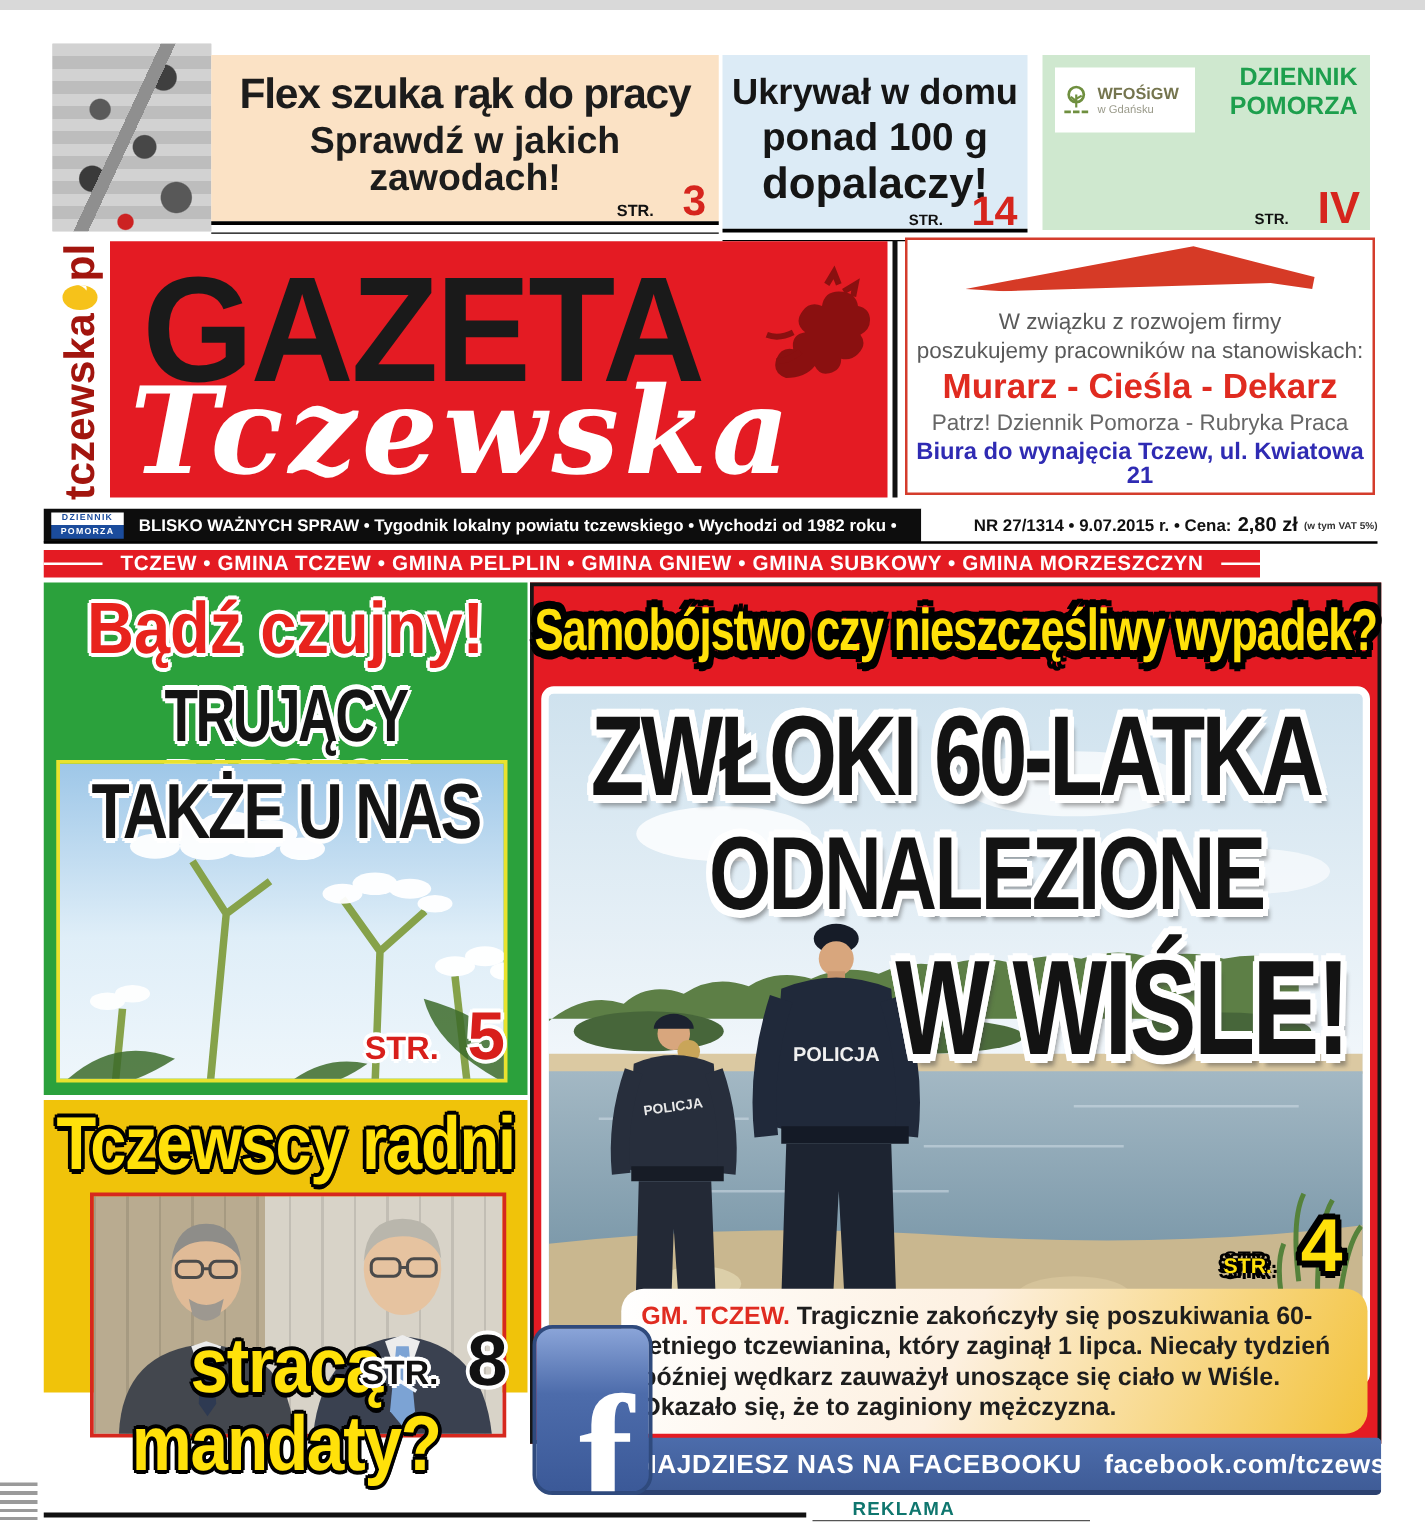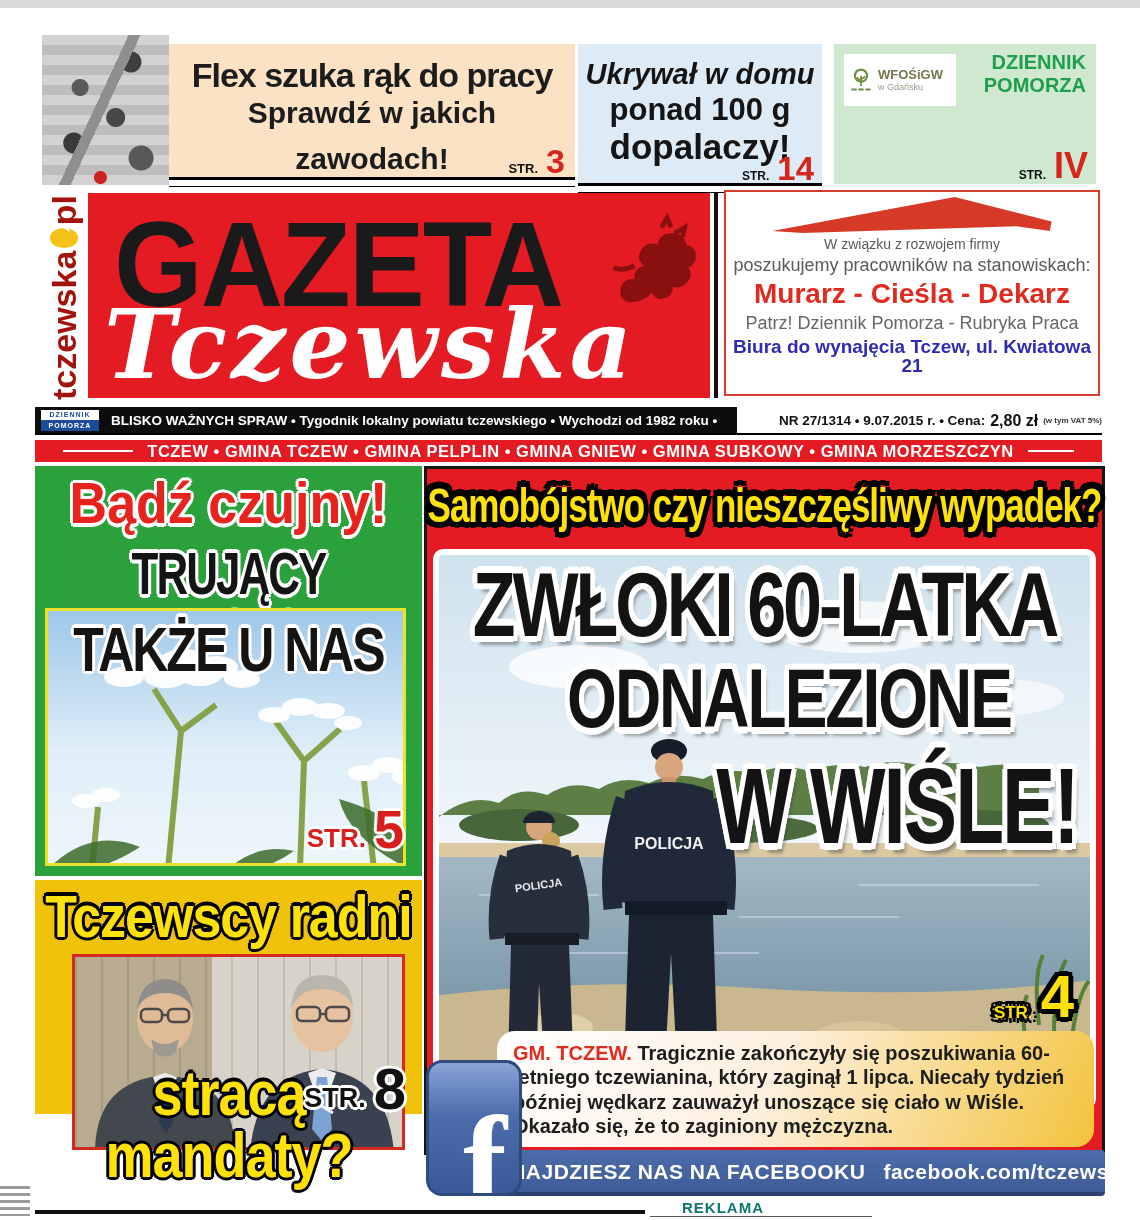--- a/index.html
+++ b/index.html
@@ -12,21 +12,21 @@
   
   .ow{text-shadow:-2px -2px 0 #fff,2px -2px 0 #fff,-2px 2px 0 #fff,2px 2px 0 #fff,
       -3px 0 0 #fff,3px 0 0 #fff,0 -3px 0 #fff,0 3px 0 #fff;}
   .owl{text-shadow:-4px -4px 0 #fff,4px -4px 0 #fff,-4px 4px 0 #fff,4px 4px 0 #fff,
       -5px 0 0 #fff,5px 0 0 #fff,0 -5px 0 #fff,0 5px 0 #fff,5px 7px 3px rgba(60,60,60,.45);}
   
   .ob{text-shadow:-2px -2px 0 #000,2px -2px 0 #000,-2px 2px 0 #000,2px 2px 0 #000,
       -3px 0 0 #000,3px 0 0 #000,0 -3px 0 #000,0 3px 0 #000;}
   .obl{text-shadow:-4px -4px 0 #000,4px -4px 0 #000,-4px 4px 0 #000,4px 4px 0 #000,
       -5px 0 0 #000,5px 0 0 #000,0 -5px 0 #000,0 5px 0 #000;}
-  .pgref{display:flex;align-items:flex-end;gap:8px;}
+  .pgref{display:flex;align-items:flex-end;gap:23px;}
   .pglbl{font-weight:bold;line-height:1;}
   .pgnum{font-weight:bold;line-height:.8;}
   .dbl{height:6px;border-top:3px solid #000;border-bottom:1px solid #000;}
   .headline{font-weight:bold;width:100%;}
 </style>
 </head>
 <body>
 
 <div class="page">
 
@@ -38,32 +38,32 @@
       radial-gradient(circle at 70% 18%,#3f3f3f 0 10px,transparent 11px),
       radial-gradient(circle at 30% 35%,#5a5a5a 0 8px,transparent 9px),
       radial-gradient(circle at 58% 55%,#474747 0 9px,transparent 10px),
       radial-gradient(circle at 25% 72%,#3a3a3a 0 10px,transparent 11px),
       radial-gradient(circle at 78% 82%,#585858 0 12px,transparent 13px),
       radial-gradient(circle at 46% 95%,#c22 0 6px,transparent 7px),
       repeating-linear-gradient(0deg,#d2d2d2 0 10px,#bdbdbd 10px 20px);"></div>
     <div class="abs" style="left:127px;top:9px;width:406px;height:133px;background:#fbe2c5;color:#1c1c1c;">
       <div class="b ctr ln1" style="font-size:34px;margin-top:14px;letter-spacing:-1px;">Flex szuka rąk do pracy</div>
       <div class="b ctr ln1" style="font-size:30px;margin-top:6px;">Sprawdź w jakich</div>
-      <div class="b ctr ln1" style="font-size:30px;margin-top:16px;">zawodach!</div>
+      <div class="b ctr ln1" style="font-size:30px;margin-top:0;">zawodach!</div>
       <div class="abs pgref" style="right:10px;bottom:2px;">
         <span class="pglbl" style="font-size:13px;color:#111;">STR.</span>
         <span class="pgnum" style="font-size:34px;color:#d6251d;">3</span>
       </div>
     </div>
     <div class="abs dbl" style="left:127px;top:142px;width:406px;"></div>
   </div>
 
   <div class="abs" style="left:578px;top:44px;width:244px;height:146px;">
     <div class="abs" style="left:0;top:0;width:244px;height:139px;background:#dcebf6;color:#151515;">
-      <div class="b ctr ln1" style="font-size:29px;margin-top:16px;font-style:italic;">Ukrywał w domu</div>
+      <div class="b ctr ln1" style="font-size:29px;margin-top:16px;">Ukrywał w domu</div>
       <div class="b ctr ln1" style="font-size:31px;margin-top:5px;">ponad 100 g</div>
       <div class="b ctr ln1" style="font-size:35px;margin-top:4px;">dopalaczy!</div>
       <div class="abs pgref" style="right:8px;bottom:1px;">
         <span class="pglbl" style="font-size:12px;color:#111;">STR.</span>
         <span class="pgnum" style="font-size:33px;color:#d6251d;">14</span>
       </div>
     </div>
     <div class="abs dbl" style="left:0;top:139px;width:244px;"></div>
   </div>
 
@@ -111,42 +111,42 @@
   </div>
 
   <div class="abs" style="left:714px;top:192px;width:4px;height:206px;background:#111;"></div>
 
   <div class="abs" style="left:724px;top:190px;width:376px;height:206px;background:#fff;border:2px solid #d43c2c;box-sizing:border-box;text-align:center;">
     <span style="display:block;margin:3px auto 0;width:310px;height:38px;">
       <svg viewBox="0 0 310 40" width="310" height="38">
         <polygon points="8,38 200,2 302,28 300,38 265,33 40,40" fill="#d63a26"></polygon>
       </svg>
     </span>
-    <div class="ln1" style="font-size:14px;color:#5a5a5a;margin-top:4px;">W związku z rozwojem firmy</div>
+    <div class="ln1" style="font-size:18px;color:#5a5a5a;margin-top:15px;">W związku z rozwojem firmy</div>
     <div class="ln1" style="font-size:18px;color:#5a5a5a;margin-top:5px;">poszukujemy pracowników na stanowiskach:</div>
     <div class="b ln1" style="font-size:28px;color:#e02b20;margin-top:6px;">Murarz - Cieśla - Dekarz</div>
     <div class="ln1" style="font-size:18px;color:#666;margin-top:6px;">Patrz! Dziennik Pomorza - Rubryka Praca</div>
     <div class="b ln1" style="font-size:19px;color:#2f2bb3;margin-top:5px;">Biura do wynajęcia Tczew, ul. Kwiatowa 21</div>
   </div>
 
   <div class="abs" style="left:35px;top:407px;width:702px;height:27px;background:#0d0d0d;display:flex;align-items:center;">
     <span style="display:inline-block;width:58px;height:21px;margin-left:6px;flex:none;">
       <span class="b" style="display:block;height:10px;background:#fff;color:#1b4c9c;font-size:7px;line-height:10px;text-align:center;letter-spacing:1px;">DZIENNIK</span>
       <span class="b" style="display:block;height:11px;background:#1b4c9c;color:#fff;font-size:7px;line-height:11px;text-align:center;letter-spacing:1px;">POMORZA</span>
     </span>
     <span class="b ln1" style="color:#fff;font-size:13.5px;margin-left:12px;white-space:nowrap;">BLISKO WAŻNYCH SPRAW • Tygodnik lokalny powiatu tczewskiego • Wychodzi od 1982 roku •</span>
   </div>
   <div class="abs" style="left:737px;top:407px;width:365px;height:27px;background:#fff;display:flex;align-items:center;justify-content:flex-end;gap:5px;white-space:nowrap;">
     <span class="b ln1" style="font-size:13.5px;color:#111;">NR 27/1314 • 9.07.2015 r. • Cena:</span>
     <span class="b ln1" style="font-size:16px;color:#111;">2,80 zł</span>
     <span class="b ln1" style="font-size:8px;color:#333;">(w tym VAT 5%)</span>
   </div>
   <div class="abs" style="left:35px;top:433px;width:1067px;height:2px;background:#000;"></div>
 
-  <div class="abs" style="left:35px;top:440px;width:1067px;height:22px;background:#e41b23;display:flex;align-items:center;justify-content:center;">
+  <div class="abs" style="left:35px;top:440px;width:973px;height:22px;background:#e41b23;display:flex;align-items:center;justify-content:center;">
     <span style="width:70px;height:2px;background:#fff;margin-right:14px;"></span>
     <span class="b ln1" style="color:#fff;font-size:16.5px;letter-spacing:.5px;white-space:nowrap;">TCZEW • GMINA TCZEW • GMINA PELPLIN • GMINA GNIEW • GMINA SUBKOWY • GMINA MORZESZCZYN</span>
     <span style="width:46px;height:2px;background:#fff;margin-left:14px;"></span>
   </div>
 
   <div class="abs" style="left:35px;top:466px;width:387px;height:410px;background:#2ba13c;">
     <div class="headline ctr ow ln1" style="position:absolute;top:8px;left:0;font-size:52px;color:#e8231d;transform:scaleY(1.12);transform-origin:center top;">Bądź czujny!</div>
     <div class="headline ctr ow ln1" style="position:absolute;top:78px;left:0;font-size:44px;color:#141414;letter-spacing:-2px;transform:scaleY(1.35);transform-origin:center top;">TRUJĄCY BARSZCZ</div>
     <div class="abs" style="left:10px;top:142px;width:361px;height:258px;border:3px solid #e9e22e;box-sizing:border-box;background:linear-gradient(#9ec7e8,#dfeef8 55%,#eef6fb);overflow:hidden;">
       <svg viewBox="0 0 361 258" width="361" height="258" style="display:block;">

